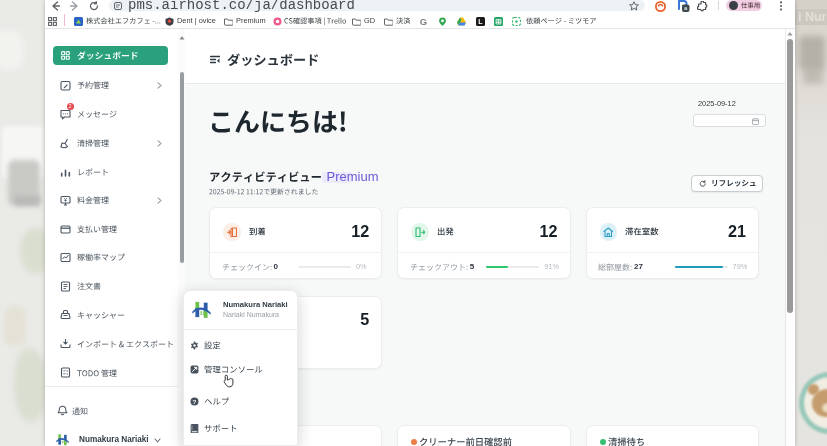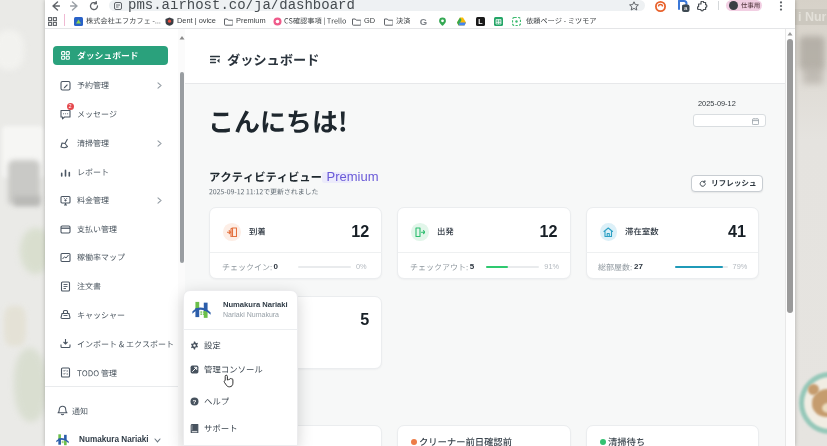--- a/index.html
+++ b/index.html
@@ -340,21 +340,21 @@
 <div style="position:absolute;left:486.3px;top:265.8px;width:53px;height:2.6px;background:#e9ebed;z-index:10;border-radius:2px"></div>
 <div style="position:absolute;left:486.3px;top:265.8px;width:21.7px;height:2.6px;background:#2ec96f;z-index:11;border-radius:2px"></div>
 <div style="position:absolute;left:544.3px;top:261.4px;height:11.1px;line-height:11.1px;font-family:'Liberation Sans',sans-serif;font-size:7.4px;color:#b4bac0;z-index:10;white-space:nowrap">91%</div>
 <div style="position:absolute;left:599.6px;top:223px;width:17.5px;height:17.5px;border-radius:50%;background:#dcf0f8;z-index:9"></div>
 <svg style="position:absolute;left:603.1px;top:226.5px;z-index:10;" width="10.5" height="10.5" viewBox="0 0 10.5 10.5">
     <path d="M1 4.5 L5.25 1 L9.5 4.5 M2 3.8 v5.7 h6.5 v-5.7 M4.2 9.5 v-3 h2.1 v3" fill="none" stroke="#2da0c4" stroke-width="1.1" stroke-linejoin="round" stroke-linecap="round"></path>
   </svg>
 <svg style="position:absolute;left:625.1px;top:227.2px;z-index:10" width="33.6" height="9.1" viewBox="0 0 33.6 9.1">
     <path transform="translate(0,7.56)" d="M0.27720000000000006 -4.1748C0.7728000000000002 -3.9564000000000004 1.3776000000000002 -3.5952000000000006 1.6716000000000002 -3.3264000000000005L2.1336000000000004 -3.9732000000000007C1.8228000000000002 -4.242000000000001 1.2180000000000002 -4.5696 0.7224000000000002 -4.7544ZM0.42840000000000006 0.16800000000000004 1.1508000000000003 0.6048000000000001C1.5288000000000002 -0.19320000000000004 1.9488000000000003 -1.2012000000000003 2.2764 -2.0916L1.6380000000000003 -2.5284000000000004C1.2768000000000002 -1.5708000000000002 0.7812000000000001 -0.4872000000000001 0.42840000000000006 0.16800000000000004ZM3.2172000000000005 -6.997200000000001V-6.232800000000001H2.4360000000000004V-6.207600000000001C2.1252000000000004 -6.484800000000001 1.5540000000000003 -6.820800000000001 1.092 -7.022400000000001L0.6384000000000001 -6.451200000000001C1.1256000000000002 -6.216000000000001 1.7136000000000002 -5.829600000000001 1.9908000000000003 -5.5440000000000005L2.4360000000000004 -6.1404000000000005V-5.577600000000001H3.2172000000000005V-4.258800000000001H7.190400000000001V-5.577600000000001H8.064000000000002V-6.232800000000001H7.190400000000001V-6.997200000000001H6.459600000000001V-6.232800000000001H5.5440000000000005V-7.089600000000001H4.804800000000001V-6.232800000000001H3.9228000000000005V-6.997200000000001ZM4.804800000000001 -5.577600000000001V-4.914000000000001H3.9228000000000005V-5.577600000000001ZM5.5440000000000005 -5.577600000000001H6.459600000000001V-4.914000000000001H5.5440000000000005ZM4.796400000000001 -3.1164000000000005V-2.3688000000000002H3.2424000000000004V-3.1164000000000005ZM5.5440000000000005 -3.1164000000000005H7.165200000000001V-2.3688000000000002H5.5440000000000005ZM2.5116000000000005 -3.7968000000000006V-2.2092000000000005H3.0576000000000003V0.17640000000000003H3.7884000000000007V-1.6968000000000003H4.796400000000001V0.7812000000000001H5.5440000000000005V-1.6968000000000003H6.619200000000001V-0.5712C6.619200000000001 -0.4872000000000001 6.594000000000001 -0.47040000000000004 6.510000000000001 -0.4620000000000001C6.417600000000001 -0.4620000000000001 6.1488000000000005 -0.45360000000000006 5.846400000000001 -0.47040000000000004C5.9388000000000005 -0.27720000000000006 6.022800000000001 -0.008400000000000001 6.048000000000001 0.19320000000000004C6.518400000000001 0.19320000000000004 6.846000000000001 0.18480000000000002 7.072800000000001 0.07560000000000001C7.299600000000001 -0.033600000000000005 7.358400000000001 -0.22680000000000003 7.358400000000001 -0.5628000000000001V-2.2092000000000005H7.9296000000000015V-3.7968000000000006Z M11.6088 -7.098000000000001C11.499600000000001 -6.686400000000001 11.3568 -6.266400000000001 11.1888 -5.846400000000001H8.8956V-5.082000000000001H10.8444C10.3152 -4.048800000000001 9.5928 -3.1080000000000005 8.668800000000001 -2.478C8.7948 -2.2848 8.979600000000001 -1.9404000000000003 9.063600000000001 -1.7220000000000002C9.3828 -1.9488000000000003 9.6768 -2.1924 9.9456 -2.4612000000000003V0.6804000000000001H10.7436V-3.3936000000000006C11.13 -3.9228000000000005 11.457600000000001 -4.485600000000001 11.743200000000002 -5.082000000000001H16.312800000000003V-5.846400000000001H12.070800000000002C12.205200000000001 -6.190800000000001 12.3312 -6.5436000000000005 12.4404 -6.896400000000001ZM13.3812 -4.687200000000001V-3.1584000000000003H11.5584V-2.4276000000000004H13.3812V-0.23520000000000002H11.2308V0.5040000000000001H16.3044V-0.23520000000000002H14.179200000000002V-2.4276000000000004H15.9768V-3.1584000000000003H14.179200000000002V-4.687200000000001Z M21.907200000000003 -3.9060000000000006C22.125600000000002 -3.7548000000000004 22.3608 -3.5700000000000007 22.587600000000002 -3.3852000000000007L19.9248 -3.3264000000000005C20.134800000000002 -3.6456000000000004 20.361600000000003 -3.9984000000000006 20.563200000000002 -4.3428H23.805600000000002V-5.031600000000001H18.2448V-4.3428H19.6476C19.4964 -4.0068 19.294800000000002 -3.6288000000000005 19.0932 -3.3096000000000005L17.9004 -3.2928000000000006L17.934 -2.5704000000000002L20.5716 -2.6460000000000004V-1.8060000000000003H18.043200000000002V-1.1172000000000002H20.5716V-0.23520000000000002H17.287200000000002V0.47040000000000004H24.7464V-0.23520000000000002H21.386400000000002V-1.1172000000000002H24.0408V-1.8060000000000003H21.386400000000002V-2.6712000000000002L23.3184 -2.7384000000000004C23.5032 -2.5620000000000003 23.6628 -2.3856 23.7804 -2.2428000000000003L24.393600000000003 -2.6796C23.998800000000003 -3.1668000000000003 23.158800000000003 -3.8472000000000004 22.486800000000002 -4.300800000000001ZM17.354400000000002 -6.493200000000001V-4.846800000000001H18.127200000000002V-5.770800000000001H23.864400000000003V-4.846800000000001H24.6708V-6.493200000000001H21.386400000000002V-7.089600000000001H20.5716V-6.493200000000001Z M28.820400000000003 -6.955200000000001C28.677600000000005 -6.627600000000001 28.425600000000003 -6.1572000000000005 28.215600000000002 -5.854800000000001L28.744800000000005 -5.611200000000001C28.963200000000004 -5.888400000000001 29.240400000000005 -6.291600000000001 29.500800000000005 -6.678000000000001ZM30.416400000000003 -7.098000000000001C30.206400000000002 -5.602800000000001 29.778000000000002 -4.1748 29.064000000000004 -3.2928000000000006C29.248800000000003 -3.1668000000000003 29.576400000000003 -2.8896000000000006 29.702400000000004 -2.7468000000000004C29.8956 -2.9988000000000006 30.063600000000005 -3.2844000000000007 30.223200000000006 -3.5952000000000006C30.399600000000003 -2.8476000000000004 30.618000000000002 -2.1672000000000002 30.895200000000003 -1.5624000000000002C30.500400000000003 -0.9744000000000002 29.979600000000005 -0.5040000000000001 29.299200000000003 -0.1428C29.064000000000004 -0.3108 28.770000000000003 -0.4956000000000001 28.442400000000003 -0.6804000000000001C28.6944 -1.0332000000000001 28.870800000000003 -1.4700000000000002 28.980000000000004 -1.9992000000000003H29.677200000000003V-2.6544000000000003H27.5268L27.778800000000004 -3.1668000000000003L27.543600000000005 -3.2172000000000005H27.980400000000003V-4.368C28.358400000000003 -4.082400000000001 28.803600000000003 -3.7296000000000005 29.005200000000002 -3.5364000000000004L29.433600000000006 -4.090800000000001C29.223600000000005 -4.250400000000001 28.408800000000003 -4.746 28.022400000000005 -4.9644H29.643600000000003V-5.602800000000001H27.980400000000003V-7.098000000000001H27.241200000000003V-5.602800000000001H26.3928L26.947200000000002 -5.854800000000001C26.871600000000004 -6.1488000000000005 26.644800000000004 -6.594000000000001 26.418000000000003 -6.921600000000001L25.830000000000002 -6.678000000000001C26.040000000000003 -6.3420000000000005 26.2584 -5.896800000000001 26.3256 -5.602800000000001H25.561200000000003V-4.9644H27.031200000000002C26.619600000000002 -4.460400000000001 25.998000000000005 -3.9900000000000007 25.435200000000002 -3.7548000000000004C25.586400000000005 -3.6036000000000006 25.762800000000002 -3.3348000000000004 25.855200000000004 -3.1584000000000003C26.3256 -3.4188000000000005 26.829600000000003 -3.8220000000000005 27.241200000000003 -4.275600000000001V-3.2844000000000007L27.039600000000004 -3.3264000000000005L26.7204 -2.6544000000000003H25.494000000000003V-1.9992000000000003H26.384400000000003C26.166000000000004 -1.5708000000000002 25.939200000000003 -1.1676000000000002 25.754400000000004 -0.8568000000000001L26.451600000000003 -0.6300000000000001L26.569200000000002 -0.8316000000000001C26.787600000000005 -0.7308000000000001 27.014400000000002 -0.6300000000000001 27.232800000000005 -0.5124000000000001C26.812800000000003 -0.23520000000000002 26.2584 -0.058800000000000005 25.5192 0.05040000000000001C25.662000000000003 0.21000000000000002 25.804800000000004 0.4956000000000001 25.855200000000004 0.7140000000000001C26.754000000000005 0.5208 27.434400000000004 0.2604 27.930000000000003 -0.13440000000000002C28.299600000000005 0.09240000000000001 28.627200000000002 0.31920000000000004 28.870800000000003 0.5208L29.148000000000003 0.23520000000000002C29.265600000000003 0.40320000000000006 29.391600000000004 0.6048000000000001 29.442000000000004 0.7308000000000001C30.223200000000006 0.3360000000000001 30.844800000000003 -0.16800000000000004 31.323600000000003 -0.7812000000000001C31.718400000000003 -0.16800000000000004 32.214000000000006 0.3360000000000001 32.827200000000005 0.6972000000000002C32.9532 0.47880000000000006 33.205200000000005 0.17640000000000003 33.39 0.016800000000000002C32.73480000000001 -0.32760000000000006 32.214000000000006 -0.8568000000000001 31.810800000000004 -1.5288000000000002C32.298 -2.4192000000000005 32.6088 -3.5028000000000006 32.793600000000005 -4.821600000000001H33.2976V-5.5524000000000004H30.928800000000003C31.046400000000006 -6.014400000000001 31.147200000000005 -6.493200000000001 31.222800000000003 -6.980400000000001ZM27.199200000000005 -1.9992000000000003H28.215600000000002C28.123200000000004 -1.6128000000000002 27.980400000000003 -1.2936 27.778800000000004 -1.0248000000000002C27.4932 -1.1676000000000002 27.190800000000003 -1.3020000000000003 26.888400000000004 -1.4196000000000002ZM30.7188 -4.821600000000001H31.978800000000003C31.852800000000002 -3.8976000000000006 31.659600000000005 -3.0996000000000006 31.365600000000004 -2.4192000000000005C31.071600000000004 -3.1416000000000004 30.861600000000003 -3.9564000000000004 30.7188 -4.821600000000001Z" fill="#2d3640"></path>
   </svg>
-<div style="position:absolute;right:81.1px;top:219.2px;height:24.3px;line-height:24.3px;font-family:'Liberation Sans',sans-serif;font-size:16.2px;color:#171f26;z-index:10;white-space:nowrap;font-weight:700">41</div>
+<div style="position:absolute;right:81.1px;top:219.2px;height:24.3px;line-height:24.3px;font-family:'Liberation Sans',sans-serif;font-size:16.2px;color:#171f26;z-index:10;white-space:nowrap;font-weight:700">21</div>
 <div style="position:absolute;left:586.1px;top:251.8px;width:172.3px;height:1px;background:#eef0f1;z-index:9"></div>
 <svg style="position:absolute;left:598.1px;top:262.9px;z-index:10" width="36.0" height="8.6" viewBox="0 0 36.0 8.6">
     <path transform="translate(0,7.20)" d="M6.368 -1.512C6.784 -0.9440000000000001 7.168 -0.176 7.28 0.336L7.776 0.08C7.664000000000001 -0.432 7.264 -1.176 6.832 -1.744ZM4.368 -6.6240000000000006C4.112 -5.896 3.656 -5.224 3.112 -4.776C3.248 -4.696 3.488 -4.5200000000000005 3.592 -4.416C4.136 -4.92 4.64 -5.672 4.936 -6.488ZM6.32 -6.648000000000001 5.824 -6.44C6.2 -5.768 6.856 -4.976 7.368 -4.5520000000000005C7.464 -4.688 7.648000000000001 -4.888 7.784 -4.984C7.28 -5.344 6.648000000000001 -6.04 6.32 -6.648000000000001ZM4.496 -2.536C4.992 -2.2960000000000003 5.5600000000000005 -1.864 5.824 -1.528L6.216 -1.8960000000000001C5.944 -2.224 5.384 -2.64 4.872 -2.872ZM4.456 -1.832V-0.096C4.456 0.47200000000000003 4.5840000000000005 0.632 5.168 0.632C5.288 0.632 5.872 0.632 5.992 0.632C6.448 0.632 6.6080000000000005 0.41600000000000004 6.664 -0.504C6.5120000000000005 -0.544 6.28 -0.624 6.16 -0.72C6.144 0.016 6.104 0.12 5.92 0.12C5.8 0.12 5.336 0.12 5.248 0.12C5.04 0.12 5.008 0.088 5.008 -0.096V-1.832ZM3.664 -1.624C3.568 -1.008 3.336 -0.312 3.016 0.08L3.488 0.304C3.8320000000000003 -0.152 4.056 -0.888 4.16 -1.536ZM2.408 -2.032C2.608 -1.56 2.816 -0.9440000000000001 2.872 -0.544L3.352 -0.704C3.2720000000000002 -1.104 3.072 -1.712 2.856 -2.168ZM0.712 -2.152C0.616 -1.456 0.47200000000000003 -0.736 0.20800000000000002 -0.248C0.336 -0.2 0.5680000000000001 -0.088 0.672 -0.024C0.92 -0.536 1.104 -1.312 1.216 -2.064ZM3.488 -3.536 3.592 -2.984C4.416 -3.048 5.5360000000000005 -3.136 6.640000000000001 -3.232C6.776 -3.008 6.888 -2.8000000000000003 6.968 -2.632L7.448 -2.904C7.232 -3.36 6.728 -4.072 6.296 -4.5920000000000005L5.84 -4.36C6.0 -4.16 6.176 -3.928 6.336 -3.696L4.824 -3.6C5.072 -4.096 5.336 -4.704 5.5600000000000005 -5.232L4.952 -5.392C4.8 -4.856 4.5200000000000005 -4.104 4.264 -3.576ZM0.24 -3.168 0.328 -2.632 1.592 -2.736V0.632H2.12V-2.7840000000000003L2.8080000000000003 -2.848C2.904 -2.64 2.976 -2.456 3.024 -2.2960000000000003L3.488 -2.52C3.352 -2.96 2.976 -3.648 2.608 -4.16L2.176 -3.976C2.312 -3.7680000000000002 2.448 -3.544 2.576 -3.3120000000000003L1.36 -3.232C1.8960000000000001 -3.92 2.512 -4.832 2.968 -5.5680000000000005L2.464 -5.8C2.24 -5.368 1.936 -4.848 1.608 -4.352C1.496 -4.5120000000000005 1.352 -4.688 1.192 -4.864C1.48 -5.312 1.832 -5.968 2.104 -6.5120000000000005L1.584 -6.728C1.408 -6.28 1.12 -5.672 0.864 -5.208L0.616 -5.44L0.304 -5.056C0.664 -4.712 1.064 -4.248 1.296 -3.88C1.1280000000000001 -3.632 0.9520000000000001 -3.4 0.784 -3.2Z M8.336 -3.616V-3.072H12.472000000000001V-3.616ZM9.04 -5.024C9.2 -4.6080000000000005 9.344 -4.072 9.376 -3.712L9.912 -3.848C9.864 -4.192 9.72 -4.728 9.536 -5.128ZM11.328 -5.184C11.232 -4.784 11.04 -4.192 10.879999999999999 -3.8240000000000003L11.368 -3.688C11.536 -4.04 11.728 -4.5760000000000005 11.904 -5.048ZM12.8 -6.248V0.64H13.384V-5.68H14.904C14.648 -5.04 14.304 -4.168 13.96 -3.496C14.776 -2.7920000000000003 15.008 -2.184 15.016 -1.688C15.016 -1.3920000000000001 14.952 -1.16 14.783999999999999 -1.048C14.687999999999999 -0.992 14.568000000000001 -0.968 14.432 -0.96C14.280000000000001 -0.9520000000000001 14.048 -0.9520000000000001 13.808 -0.976C13.911999999999999 -0.8 13.968 -0.552 13.975999999999999 -0.384C14.216000000000001 -0.368 14.472000000000001 -0.368 14.68 -0.392C14.879999999999999 -0.41600000000000004 15.056000000000001 -0.47200000000000003 15.2 -0.5680000000000001C15.48 -0.752 15.600000000000001 -1.1280000000000001 15.600000000000001 -1.624C15.592 -2.192 15.392 -2.824 14.584 -3.576C14.96 -4.304 15.376000000000001 -5.232 15.696 -5.992L15.264 -6.272L15.16 -6.248ZM10.144 -6.688V-5.832H8.536V-5.296H12.36V-5.832H10.728V-6.688ZM8.872 -2.368V0.648H9.432V0.176H11.44V0.608H12.024000000000001V-2.368ZM9.432 -0.36V-1.84H11.44V-0.36Z M17.76 -5.808H22.496000000000002V-4.976H17.76ZM17.16 -6.312V-4.08C17.16 -2.7760000000000002 17.088 -0.96 16.296 0.336C16.448 0.392 16.712 0.536 16.824 0.64C17.648 -0.6960000000000001 17.76 -2.696 17.76 -4.08V-4.472H23.096V-6.312ZM21.144 -3.152C21.376 -3.008 21.616 -2.832 21.848 -2.656L19.496 -2.576C19.688 -2.84 19.887999999999998 -3.152 20.072 -3.448H23.336V-3.944H17.776V-3.448H19.4C19.248 -3.144 19.048000000000002 -2.816 18.864 -2.552L17.951999999999998 -2.528L18.0 -2.04L20.216 -2.12V-1.448H18.144V-0.9520000000000001H20.216V-0.08H17.536V0.40800000000000003H23.576V-0.08H20.8V-0.9520000000000001H22.96V-1.448H20.8V-2.144L22.376 -2.216C22.544 -2.064 22.695999999999998 -1.9120000000000001 22.808 -1.784L23.288 -2.112C22.936 -2.52 22.192 -3.08 21.592 -3.448Z M27.504 -6.5680000000000005C27.36 -6.248 27.104 -5.784 26.896 -5.5040000000000004L27.304000000000002 -5.304C27.52 -5.5680000000000005 27.784 -5.976 28.024 -6.344ZM24.664 -6.344C24.88 -6.008 25.088 -5.5680000000000005 25.16 -5.288L25.64 -5.496C25.56 -5.784 25.344 -6.216 25.112000000000002 -6.5280000000000005ZM29.032 -6.728C28.808 -5.304 28.384 -3.952 27.712 -3.112C27.848 -3.016 28.104 -2.8080000000000003 28.2 -2.704C28.416 -2.992 28.616 -3.336 28.784 -3.712C28.968 -2.888 29.2 -2.136 29.512 -1.48C29.112000000000002 -0.872 28.584 -0.392 27.887999999999998 -0.024C27.64 -0.20800000000000002 27.32 -0.40800000000000003 26.968 -0.6C27.248 -0.968 27.432 -1.408 27.536 -1.952H28.248V-2.448H26.096L26.368 -3.016L26.224 -3.048H26.576V-4.248C26.968 -3.96 27.464 -3.568 27.672 -3.376L28.008 -3.8080000000000003C27.792 -3.968 26.92 -4.5200000000000005 26.576 -4.72V-4.752H28.216V-5.248H26.576V-6.728H26.016V-5.248H24.36V-4.752H25.856C25.464 -4.224 24.848 -3.728 24.272 -3.48C24.392 -3.368 24.528 -3.16 24.6 -3.024C25.088 -3.2960000000000003 25.616 -3.736 26.016 -4.216V-3.096L25.8 -3.144L25.472 -2.448H24.312V-1.952H25.224C25.008 -1.528 24.784 -1.12 24.608 -0.8160000000000001L25.136 -0.632L25.256 -0.848C25.528 -0.736 25.792 -0.616 26.048000000000002 -0.48C25.632 -0.184 25.072 0.016 24.336 0.136C24.44 0.264 24.56 0.48 24.6 0.64C25.464 0.456 26.104 0.192 26.576 -0.2C26.944 0.016 27.264 0.232 27.512 0.44L27.704 0.24C27.808 0.376 27.92 0.56 27.968 0.664C28.752 0.256 29.36 -0.256 29.832 -0.888C30.224 -0.24 30.712 0.28 31.328 0.64C31.424 0.47200000000000003 31.616 0.24 31.759999999999998 0.12C31.112000000000002 -0.216 30.6 -0.768 30.2 -1.456C30.688 -2.32 30.992 -3.384 31.192 -4.688H31.68V-5.248H29.328C29.448 -5.696 29.552 -6.16 29.631999999999998 -6.640000000000001ZM25.848 -1.952H26.96C26.856 -1.52 26.696 -1.16 26.456 -0.872C26.144 -1.024 25.824 -1.168 25.496 -1.288ZM29.168 -4.688H30.568C30.424 -3.688 30.208 -2.832 29.872 -2.12C29.544 -2.872 29.312 -3.7520000000000002 29.168 -4.688Z M33.112 -3.12C33.4 -3.12 33.64 -3.344 33.64 -3.68C33.64 -4.008 33.4 -4.24 33.112 -4.24C32.816 -4.24 32.584 -4.008 32.584 -3.68C32.584 -3.344 32.816 -3.12 33.112 -3.12ZM33.112 0.10400000000000001C33.4 0.10400000000000001 33.64 -0.12 33.64 -0.448C33.64 -0.784 33.4 -1.008 33.112 -1.008C32.816 -1.008 32.584 -0.784 32.584 -0.448C32.584 -0.12 32.816 0.10400000000000001 33.112 0.10400000000000001Z" fill="#8d969d"></path>
   </svg>
 <div style="position:absolute;left:634.1px;top:261.0px;height:12.0px;line-height:12.0px;font-family:'Liberation Sans',sans-serif;font-size:8.0px;color:#2d3640;z-index:10;white-space:nowrap;font-weight:700">27</div>
 <div style="position:absolute;left:674.6px;top:265.8px;width:53px;height:2.6px;background:#e9ebed;z-index:10;border-radius:2px"></div>
 <div style="position:absolute;left:674.6px;top:265.8px;width:48.8px;height:2.6px;background:#1f9ab8;z-index:11;border-radius:2px"></div>
 <div style="position:absolute;left:732.6px;top:261.4px;height:11.1px;line-height:11.1px;font-family:'Liberation Sans',sans-serif;font-size:7.4px;color:#b4bac0;z-index:10;white-space:nowrap">79%</div>
 <div style="position:absolute;left:209px;top:295.5px;width:173.3px;height:73.5px;background:#fff;z-index:8;border-radius:7px;border:1px solid #ebedef;box-shadow:0 1px 2px rgba(16,24,40,.04)"></div>
 <div style="position:absolute;right:457.7px;top:306.9px;height:24.3px;line-height:24.3px;font-family:'Liberation Sans',sans-serif;font-size:16.2px;color:#171f26;z-index:10;white-space:nowrap;font-weight:700">5</div>

